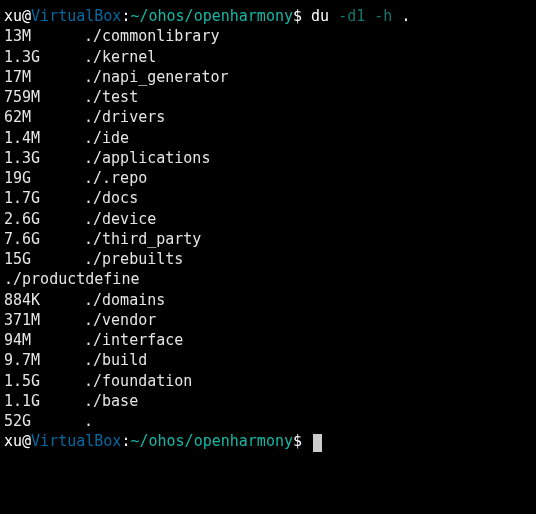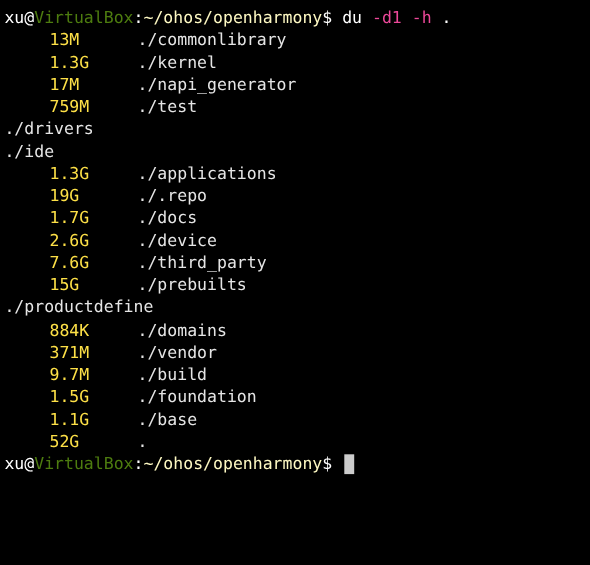--- a/index.html
+++ b/index.html
@@ -18,33 +18,32 @@
       height: 514px;
       overflow: hidden;
     }
     .prompt-line {
       display: flex;
       flex-wrap: nowrap;
       white-space: pre;
       align-items: flex-end;
     }
     .user { color: #fff; }
-    .host { color: #4d7c0f; }
-    .path { color: #fef9c3; }
+    .host { color: #0369a1; }
+    .path { color: #14b8a6; }
     .dollar { color: #fff; }
     .cmd { color: #fff; }
-    .flag { color: #ec4899; }
+    .flag { color: #0f766e; }
     .output-row {
       display: flex;
       white-space: pre;
     }
     .size-col {
       width: 80px;
-      color: #fde047;
-      margin-left: 41px;
+      color: #e5e5e5;
     }
     .path-col {
       color: #e5e5e5;
     }
     .cursor {
       display: inline-block;
       width: 9px;
       height: 18px;
       background: #ccc;
       vertical-align: middle;
@@ -56,31 +55,32 @@
 
 <div class="prompt-line">
   <span class="user">xu</span><span>@</span><span class="host">VirtualBox</span><span>:</span><span class="path">~/ohos/openharmony</span><span class="dollar">$</span><span> </span><span class="cmd">du</span><span> </span><span class="flag">-d1</span><span> </span><span class="flag">-h</span><span> </span><span class="cmd">.</span>
 </div>
 
 <div id="output">
     <div class="output-row"><span class="size-col">13M</span><span class="path-col">./commonlibrary</span></div>
     <div class="output-row"><span class="size-col">1.3G</span><span class="path-col">./kernel</span></div>
     <div class="output-row"><span class="size-col">17M</span><span class="path-col">./napi_generator</span></div>
     <div class="output-row"><span class="size-col">759M</span><span class="path-col">./test</span></div>
-    <div class="output-row"><span class="path-col">./drivers</span></div>
-    <div class="output-row"><span class="path-col">./ide</span></div>
+    <div class="output-row"><span class="size-col">62M</span><span class="path-col">./drivers</span></div>
+    <div class="output-row"><span class="size-col">1.4M</span><span class="path-col">./ide</span></div>
     <div class="output-row"><span class="size-col">1.3G</span><span class="path-col">./applications</span></div>
     <div class="output-row"><span class="size-col">19G</span><span class="path-col">./.repo</span></div>
     <div class="output-row"><span class="size-col">1.7G</span><span class="path-col">./docs</span></div>
     <div class="output-row"><span class="size-col">2.6G</span><span class="path-col">./device</span></div>
     <div class="output-row"><span class="size-col">7.6G</span><span class="path-col">./third_party</span></div>
     <div class="output-row"><span class="size-col">15G</span><span class="path-col">./prebuilts</span></div>
     <div class="output-row"><span class="path-col">./productdefine</span></div>
     <div class="output-row"><span class="size-col">884K</span><span class="path-col">./domains</span></div>
     <div class="output-row"><span class="size-col">371M</span><span class="path-col">./vendor</span></div>
+    <div class="output-row"><span class="size-col">94M</span><span class="path-col">./interface</span></div>
     <div class="output-row"><span class="size-col">9.7M</span><span class="path-col">./build</span></div>
     <div class="output-row"><span class="size-col">1.5G</span><span class="path-col">./foundation</span></div>
     <div class="output-row"><span class="size-col">1.1G</span><span class="path-col">./base</span></div>
     <div class="output-row"><span class="size-col">52G</span><span class="path-col">.</span></div>
   </div>
 
 <div class="prompt-line">
   <span class="user">xu</span><span>@</span><span class="host">VirtualBox</span><span>:</span><span class="path">~/ohos/openharmony</span><span class="dollar">$</span><span> </span><span class="cursor"></span>
 </div>
 

